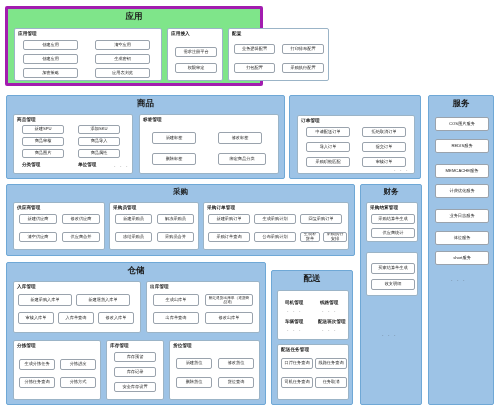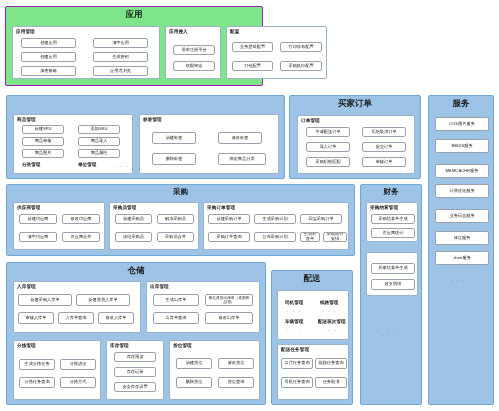--- a/index.html
+++ b/index.html
@@ -1,20 +1,20 @@
 <!DOCTYPE html>
 <html><head>
 <meta charset="utf-8">
 <style>
   html,body{margin:0;padding:0;background:#fff;}
   body{width:499px;height:411px;font-family:"Liberation Sans","DejaVu Sans",sans-serif;overflow:hidden;}
   #canvas{position:relative;width:499px;height:411px;background:#ffffff;box-sizing:border-box;}
 
   .panel{position:absolute;box-sizing:border-box;border-radius:2px;}
-  .panel.green{background:#7fe58a;border:1px solid #a21caf;}
+  .panel.green{background:#7fe58a;border:3px solid #a21caf;}
   .panel.blue{background:#9dc3e6;border:1px solid #6fa8d6;}
   .panel-title{text-align:center;font-weight:bold;color:#1b1b1b;line-height:1;}
   .p-title-9{font-size:8.5px;padding:3px 0 2px;}
   .p-title-8{font-size:7.5px;padding:3px 0 2px;}
 
   .group{position:absolute;box-sizing:border-box;background:#ffffff;border:1px solid #9bb4c7;border-radius:2px;}
   .group-title{font-size:4.6px;font-weight:bold;color:#222;padding:2px 0 0 3px;line-height:1.1;letter-spacing:.1px;}
   .chip{position:absolute;box-sizing:border-box;background:#ffffff;border:1px solid #9aa3ad;border-radius:2px;
         display:flex;align-items:center;justify-content:center;text-align:center;
         font-size:4.2px;color:#222;line-height:1.15;padding:0 1px;overflow:hidden;}
@@ -50,20 +50,21 @@
       <div class="group-title">配置</div>
       <div class="chip" style="left:5px;top:15px;width:41px;height:10px;">业务逻辑配置</div>
       <div class="chip" style="left:53px;top:15px;width:42px;height:10px;">打印排布配置</div>
       <div class="chip" style="left:5px;top:34px;width:41px;height:10px;">打包配置</div>
       <div class="chip" style="left:53px;top:34px;width:42px;height:10px;">采购执行配置</div>
     </div>
   </div>
 
 
   <div class="panel blue" style="left:6px;top:95px;width:279px;height:84px;">
+    <div class="panel-title p-title-9">商品</div>
 
     <div class="group" style="left:6px;top:18px;width:120px;height:60px;">
       <div class="group-title">商品管理</div>
       <div class="chip" style="left:8px;top:10px;width:42px;height:9px;">新建SPU</div>
       <div class="chip" style="left:64px;top:10px;width:42px;height:9px;">添加SKU</div>
       <div class="chip" style="left:8px;top:22px;width:42px;height:9px;">商品审核</div>
       <div class="chip" style="left:64px;top:22px;width:42px;height:9px;">商品导入</div>
       <div class="chip" style="left:8px;top:34px;width:42px;height:9px;">商品图片</div>
       <div class="chip" style="left:64px;top:34px;width:42px;height:9px;">商品属性</div>
       <div class="sublabel" style="left:8px;top:47px;">分类管理</div>
@@ -74,21 +75,20 @@
     <div class="group" style="left:132px;top:18px;width:140px;height:60px;">
       <div class="group-title">标签管理</div>
       <div class="chip" style="left:12px;top:17px;width:44px;height:12px;">新建标签</div>
       <div class="chip" style="left:78px;top:17px;width:44px;height:12px;">修改标签</div>
       <div class="chip" style="left:12px;top:38px;width:44px;height:12px;">删除标签</div>
       <div class="chip" style="left:78px;top:38px;width:48px;height:12px;">绑定商品分类</div>
     </div>
   </div>
 
   <div class="panel blue" style="left:289px;top:95px;width:132px;height:84px;">
-    <div class="panel-title p-title-9">买家订单</div>
 
     <div class="group" style="left:7px;top:19px;width:118px;height:59px;">
       <div class="group-title">订单管理</div>
       <div class="chip" style="left:8px;top:11px;width:44px;height:10px;">申请配送订单</div>
       <div class="chip" style="left:64px;top:11px;width:44px;height:10px;">拒绝取消订单</div>
       <div class="chip" style="left:8px;top:26px;width:44px;height:10px;">导入订单</div>
       <div class="chip" style="left:64px;top:26px;width:44px;height:10px;">提交订单</div>
       <div class="chip" style="left:8px;top:41px;width:44px;height:10px;">采购职能匹配</div>
       <div class="chip" style="left:64px;top:41px;width:44px;height:10px;">审核订单</div>
       <div class="dots" style="left:96px;top:52px;">· · ·</div>

